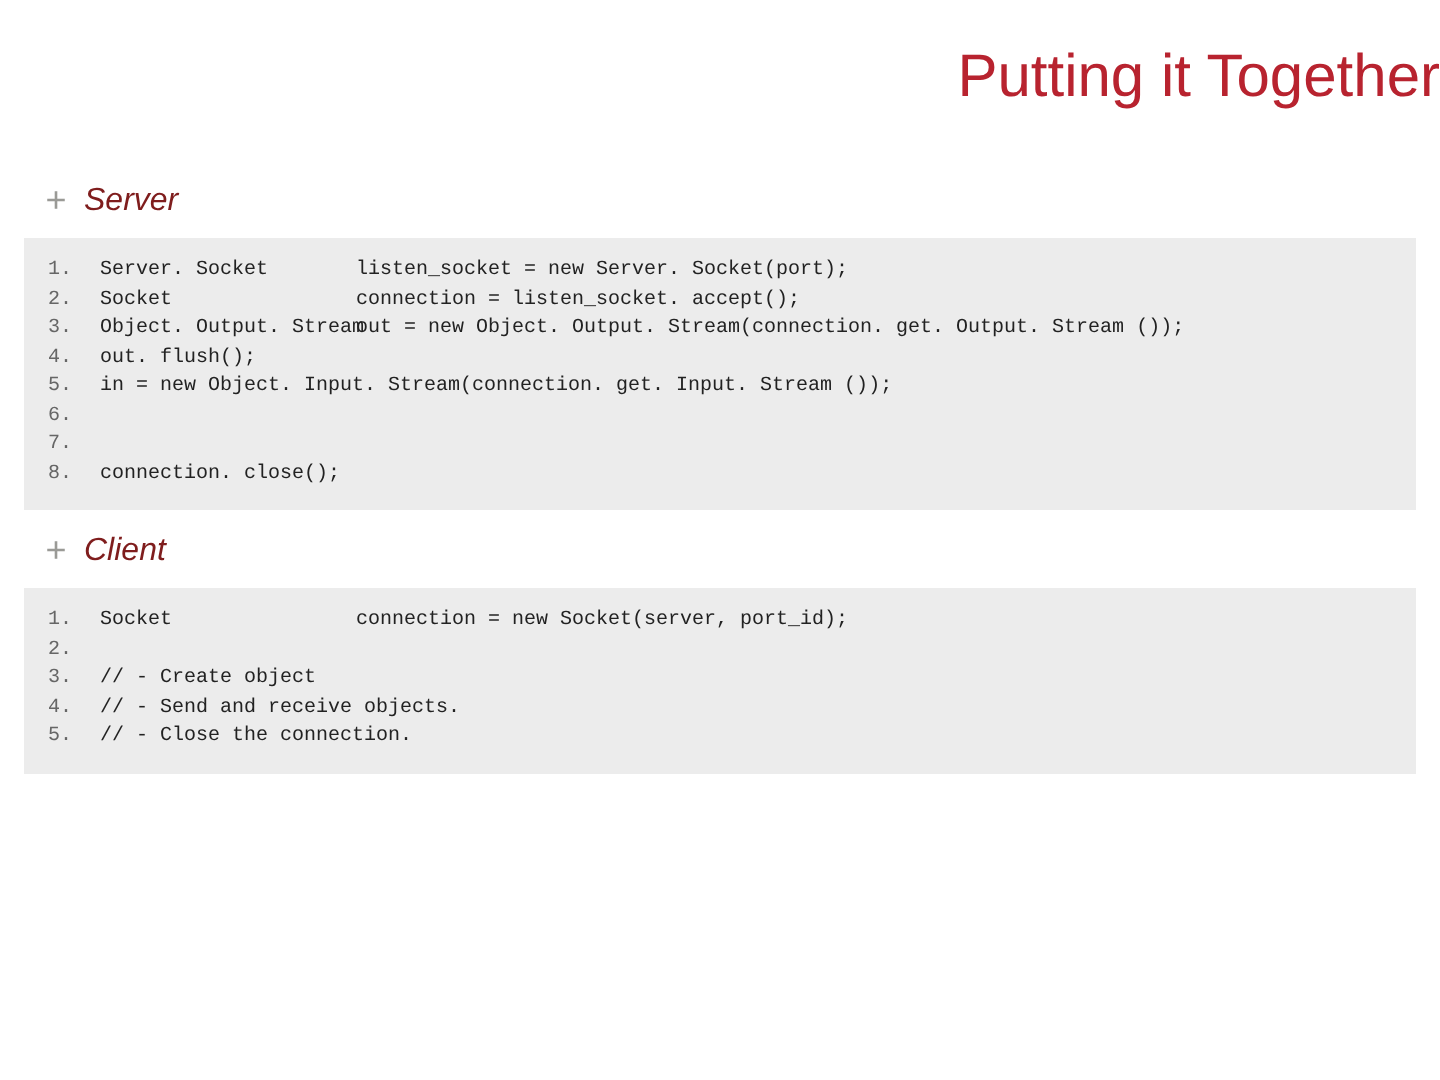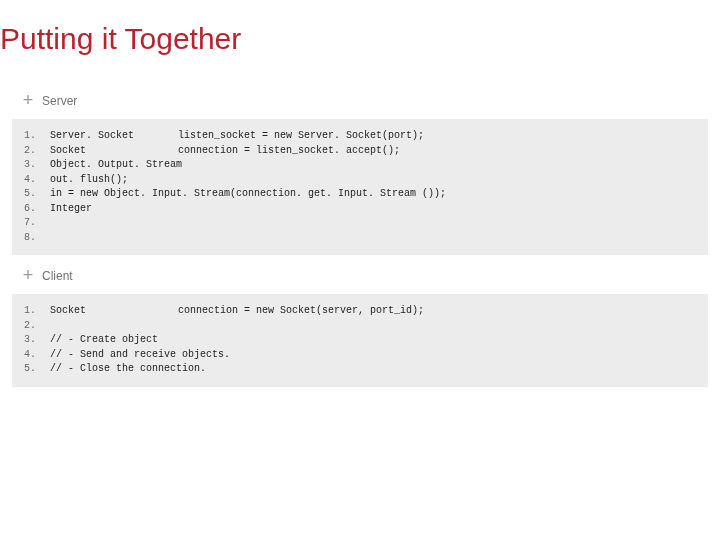--- a/index.html
+++ b/index.html
@@ -5,21 +5,21 @@
   * { box-sizing: border-box; margin: 0; padding: 0; }
   body {
     width: 720px;
     height: 540px;
     background: #fff;
     font-family: Arial, Helvetica, sans-serif;
     position: relative;
     overflow: hidden;
   }
   .title {
-    text-align: left;
+    text-align: right;
     font-size: 30px;
     font-weight: 400;
     color: #b8232f;
     padding-top: 22px;
     padding-bottom: 28px;
   }
   .section-header {
     display: flex;
     align-items: center;
     gap: 8px;
@@ -28,22 +28,23 @@
     margin-top: 6px;
   }
   .plus {
     color: #9a9a96;
     font-size: 18px;
     font-weight: 400;
     width: 12px;
     text-align: center;
   }
   .section-label {
-    font-size: 12px;
-    color: #737373;
+    font-size: 16px;
+    color: #7f1d1d;
+    font-style: italic;
   }
   .code-block {
     background: #ececec;
     margin: 0 12px 10px 12px;
     padding: 10px 12px 10px 12px;
     font-family: "Courier New", Courier, monospace;
     font-size: 10px;
     line-height: 1.45;
     color: #222;
   }
@@ -68,26 +69,26 @@
 <div class="title">Putting it Together</div>
 
 <div class="section-header">
   <span class="plus">+</span>
   <span class="section-label">Server</span>
 </div>
 
 <div class="code-block">
   <div class="code-line"><span class="ln">1.</span><span class="col1">Server. Socket</span><span>listen_socket = new Server. Socket(port);</span></div>
   <div class="code-line"><span class="ln">2.</span><span class="col1">Socket</span><span>connection = listen_socket. accept();</span></div>
-  <div class="code-line"><span class="ln">3.</span><span class="col1">Object. Output. Stream</span></div>
+  <div class="code-line"><span class="ln">3.</span><span class="col1">Object. Output. Stream</span><span>out = new Object. Output. Stream(connection. get. Output. Stream ());</span></div>
   <div class="code-line"><span class="ln">4.</span><span>out. flush();</span></div>
   <div class="code-line"><span class="ln">5.</span><span>in = new Object. Input. Stream(connection. get. Input. Stream ());</span></div>
-  <div class="code-line"><span class="ln">6.</span><span class="col1">Integer</span></div>
+  <div class="code-line"><span class="ln">6.</span></div>
   <div class="code-line"><span class="ln">7.</span></div>
-  <div class="code-line"><span class="ln">8.</span></div>
+  <div class="code-line"><span class="ln">8.</span><span>connection. close();</span></div>
 </div>
 
 <div class="section-header">
   <span class="plus">+</span>
   <span class="section-label">Client</span>
 </div>
 
 <div class="code-block">
   <div class="code-line"><span class="ln">1.</span><span class="col1">Socket</span><span>connection = new Socket(server, port_id);</span></div>
   <div class="code-line"><span class="ln">2.</span></div>

